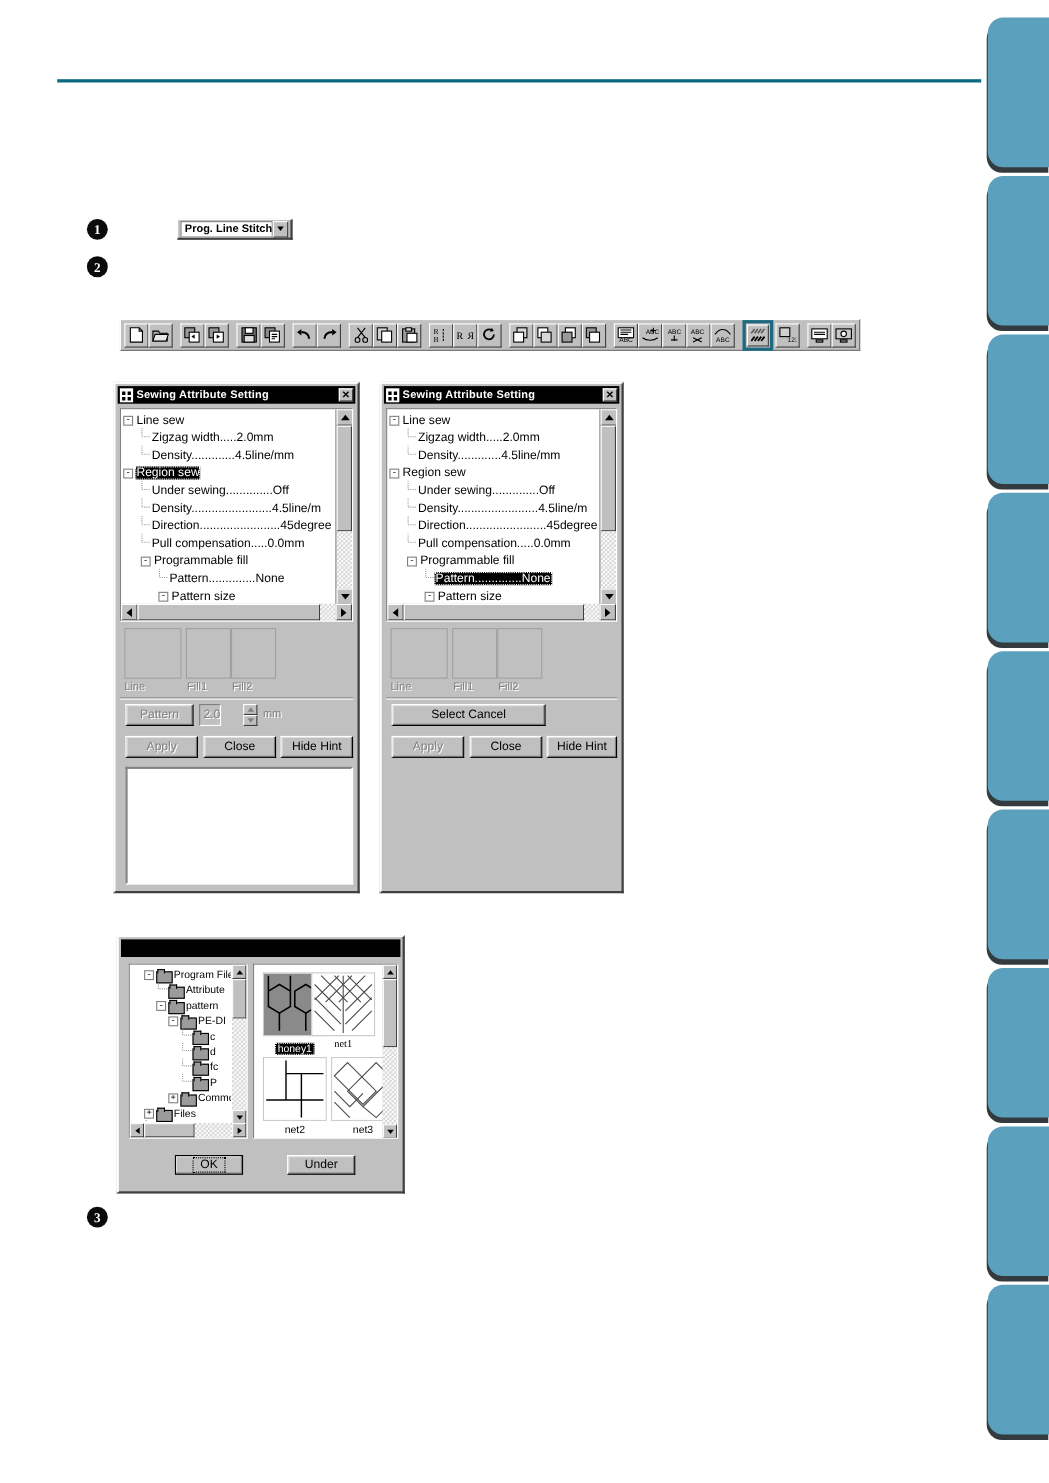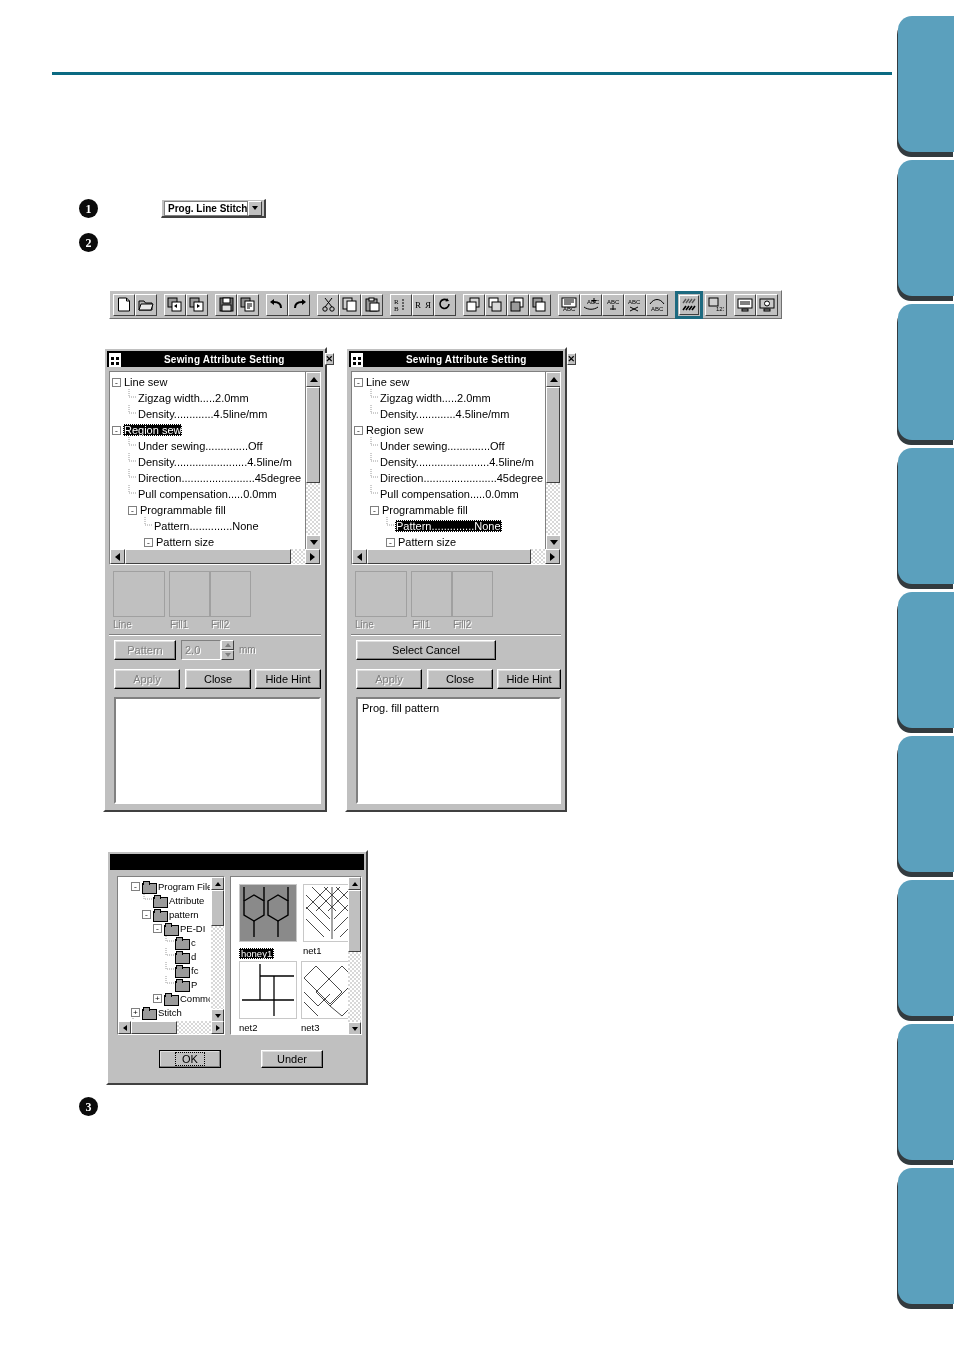--- a/index.html
+++ b/index.html
@@ -99,21 +99,20 @@
     position:absolute;
     background:#c0c0c0;
     border-top:2px solid #ffffff; border-left:2px solid #ffffff;
     border-right:2px solid #404040; border-bottom:2px solid #404040;
   }
   .dlg-title {
     height:16px; margin:2px;
     background:#000000;
     display:flex; align-items:center;
     padding:0 2px;
-    gap:40px;
   }
   .dlg-title .t-ico {
     width:12px;height:12px;margin-right:3px;flex:none;
     background:#ffffff; position:relative;
   }
   .dlg-title .t-txt {
     color:#ffffff; font-size:10px; font-weight:bold; flex:1;
     white-space:nowrap; letter-spacing:0.2px;
   }
   .dlg-title .t-close {
@@ -258,21 +257,21 @@
     background:#9b9b9b; border:1px solid #000; border-bottom:none;
   }
   .bnode { height:14px; display:flex; align-items:center; white-space:nowrap;
            font-size:9.5px; color:#000; position:relative; }
   .bbox { width:9px;height:9px;background:#fff;border:1px solid #808080;
           font-size:8px;line-height:7px;text-align:center;margin-right:2px;flex:none;
           font-family:"Liberation Mono", monospace;}
 
   .thumb-cell { position:absolute; }
   .thumb-box { width:58px;height:58px;background:#ffffff;border:1px solid #c8c8c8; }
-  .thumb-cap { font-size:9.5px; margin-top:3px; color:#000; }
+  .thumb-cap { text-align:center; font-size:9.5px; margin-top:3px; color:#000; }
   .thumb-cap.sel { background:#000; color:#fff; display:inline-block; padding:0 2px;
                    outline:1px dotted #fff; outline-offset:-1px;}
 
   .vscroll-sm { position:absolute; width:13px; background:#c0c0c0; }
   .sb-btn-sm { width:13px;height:13px;background:#c0c0c0;
     border-top:1px solid #ffffff;border-left:1px solid #ffffff;
     border-right:1px solid #404040;border-bottom:1px solid #404040;
     display:flex;align-items:center;justify-content:center;}
   .arr-up-t { width:0;height:0;border-left:3px solid transparent;border-right:3px solid transparent;border-bottom:4px solid #000; }
   .arr-dn-t { width:0;height:0;border-left:3px solid transparent;border-right:3px solid transparent;border-top:4px solid #000; }
@@ -617,21 +616,21 @@
 
   <div class="swatch" style="left:8px;  top:222px; width:52px;"></div>
   <div class="swatch" style="left:64px; top:222px; width:41px;"></div>
   <div class="swatch" style="left:105px;top:222px; width:41px;"></div>
   <div class="swlabel" style="left:8px;  top:270px;">Line</div>
   <div class="swlabel" style="left:65px; top:270px;">Fill1</div>
   <div class="swlabel" style="left:106px;top:270px;">Fill2</div>
   <div class="sep" style="left:4px; top:285px; width:212px;"></div>
 
   <div class="btn disabled" style="left:9px; top:291px; width:62px; height:20px;">Pattern</div>
-  <div class="spin-field" style="left:76px; top:291px; width:40px; height:20px;">2.0</div>
+  <div class="spin-field" style="left:76px; top:291px; width:20px; height:20px;">2.0</div>
   <div class="spin-btns" style="left:116px; top:291px;">
     <div class="spin-b">
         <span class="arr-up-s"></span>
       </div>
     <div class="spin-b">
         <span class="arr-dn-s"></span>
       </div>
   </div>
   <div class="swlabel" style="left:134px; top:295px;">mm</div>
 
@@ -758,21 +757,20 @@
   <div class="swlabel" style="left:65px; top:270px;">Fill1</div>
   <div class="swlabel" style="left:106px;top:270px;">Fill2</div>
   <div class="sep" style="left:4px; top:285px; width:210px;"></div>
 
   <div class="btn" style="left:9px; top:291px; width:140px; height:20px;">Select Cancel</div>
 
   <div class="btn disabled" style="left:9px;   top:320px; width:66px; height:20px;">Apply</div>
   <div class="btn" style="left:80px;  top:320px; width:66px; height:20px;">Close</div>
   <div class="btn" style="left:150px; top:320px; width:64px; height:20px;">Hide Hint</div>
 
-  <div class="hintbox" style="left:9px; top:348px; width:205px; height:107px;">Prog. fill pattern</div>
 </div>
 
 <div class="dlg" style="left:106px; top:850px; width:262px; height:235px;">
 
   <div class="browse-title">
     <span class="t-txt">Browse</span>
     <span class="t-close">✕</span>
   </div>
 
   <div class="lb" style="left:9px; top:24px; width:108px; height:159px;">
@@ -838,21 +836,21 @@
         <div class="bnode">
           <span style="width: 33px; flex: 0 0 auto;"></span>
           <span class="bbox">+</span>
           <span class="folder"></span>
           <span>Common</span>
         </div>
         <div class="bnode">
           <span style="width: 11px; flex: 0 0 auto;"></span>
           <span class="bbox">+</span>
           <span class="folder"></span>
-          <span>Stitch </span>
+          <span>Files </span>
         </div>
         <div class="bnode">
           <span style="width: 11px; flex: 0 0 auto;"></span>
           <span style="width: 11px; flex: 0 0 auto;"><svg width="11" height="14" viewBox="0 0 11 14">
               <path d="M2 0 L2 7 L10 7" stroke="#9a9a9a" stroke-width="1" stroke-dasharray="1 1" fill="none"></path>
             </svg></span>
         </div>
       </div>
 
     <div class="vscroll-sm" style="right:0; top:0; bottom:13px;">
@@ -893,21 +891,21 @@
             <path d="M24 16 L24 2"></path>
             <path d="M48 16 L48 2"></path>
           </g>
         </svg>
       </div>
       <div class="thumb-cap">
         <span class="thumb-cap sel">honey1</span>
       </div>
     </div>
 
-    <div class="thumb-cell" style="left:72px; top:7px;">
+    <div class="thumb-cell" style="left:52px; top:7px;font-family:Liberation Serif, serif;">
       <div class="thumb-box">
         <svg width="56" height="56" viewBox="0 0 56 56">
           <rect width="56" height="56" fill="#fff"></rect>
           <g fill="none" stroke="#4a4a4a" stroke-width="1">
             <path d="M2 10 L26 34 M2 22 L26 46 M2 34 L20 52 M8 2 L32 26 M20 2 L44 26 M32 2 L54 24"></path>
             <path d="M54 10 L30 34 M54 22 L30 46 M54 34 L36 52 M48 2 L24 26 M36 2 L12 26 M24 2 L2 24"></path>
             <path d="M28 2 L28 54"></path>
           </g>
         </svg>
       </div>

